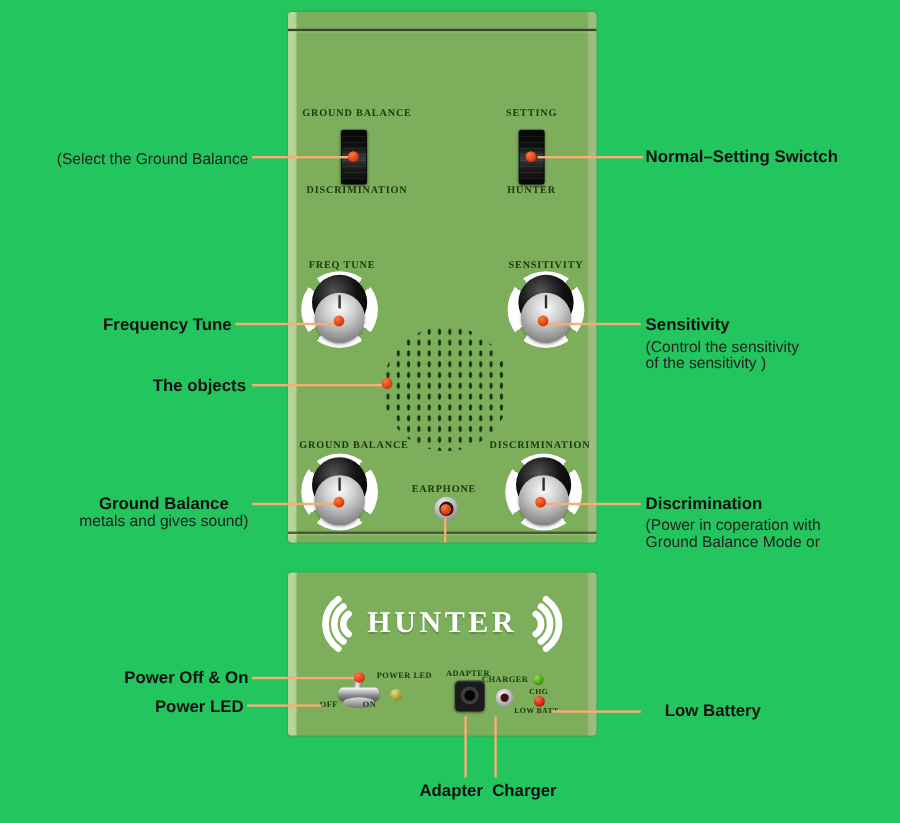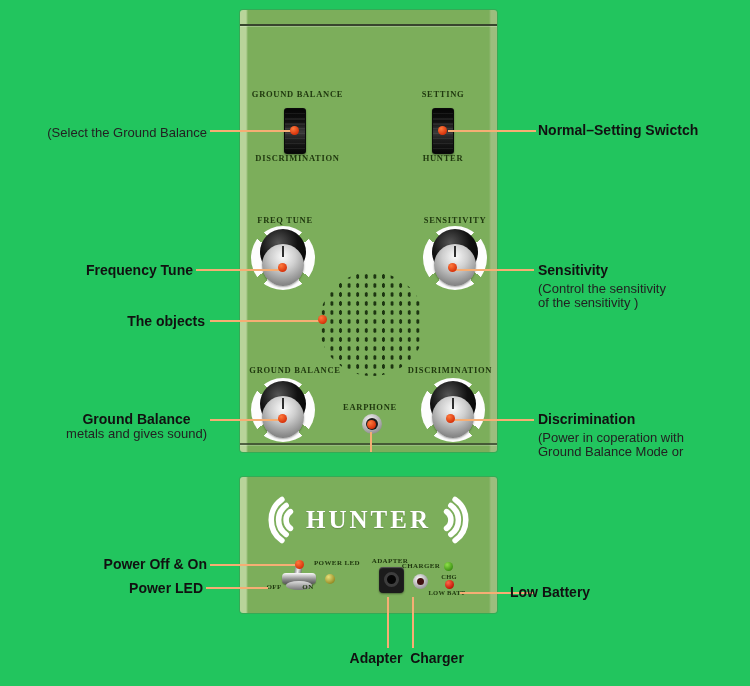--- a/index.html
+++ b/index.html
@@ -233,21 +233,21 @@
 
 
   <div class="callout alignR" style="right:543px;top:556px;">
     <div class="t">Power Off &amp; On</div>
   </div>
 
   <div class="callout alignR" style="right:547px;top:580px;">
     <div class="t">Power LED</div>
   </div>
 
-  <div class="callout alignL" style="left:510px;top:584px;">
+  <div class="callout alignL" style="left:554px;top:584px;">
     <div class="t">Low Battery</div>
   </div>
 
   <div class="callout alignC" style="left:340px;top:650px;width:72px;">
     <div class="t">Adapter</div>
   </div>
 
   <div class="callout alignC" style="left:405px;top:650px;width:64px;">
     <div class="t">Charger</div>
   </div>

